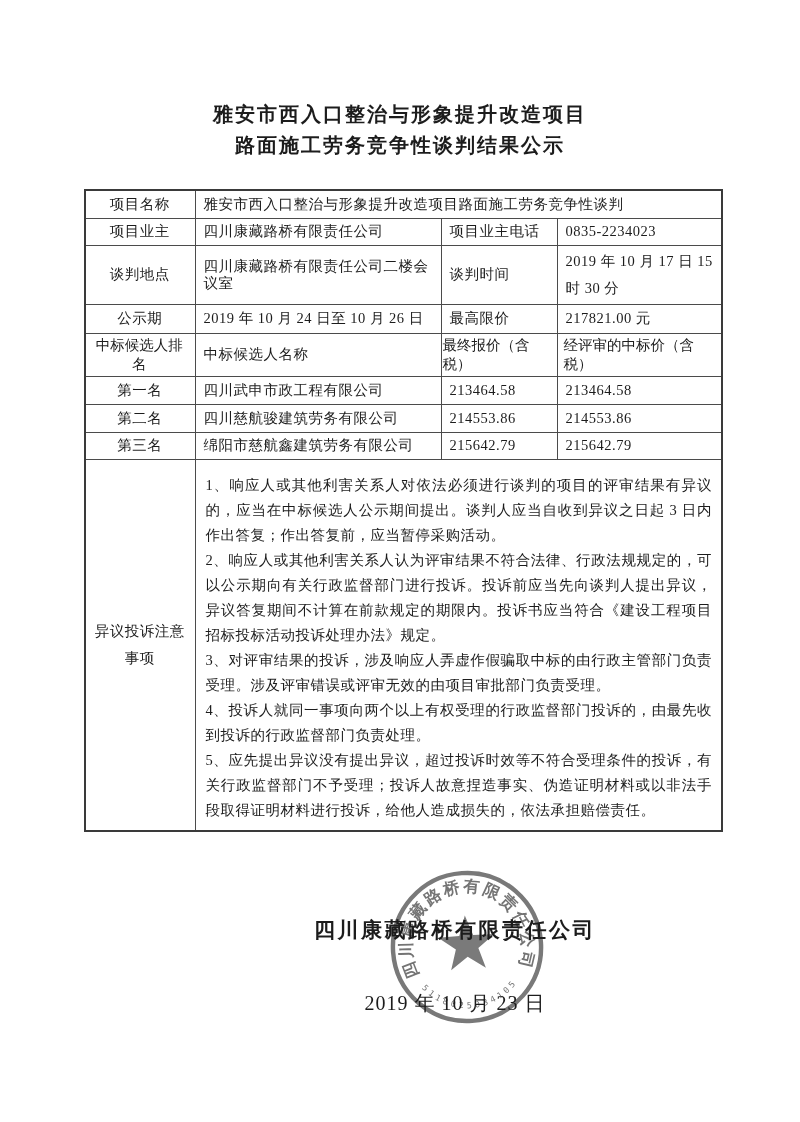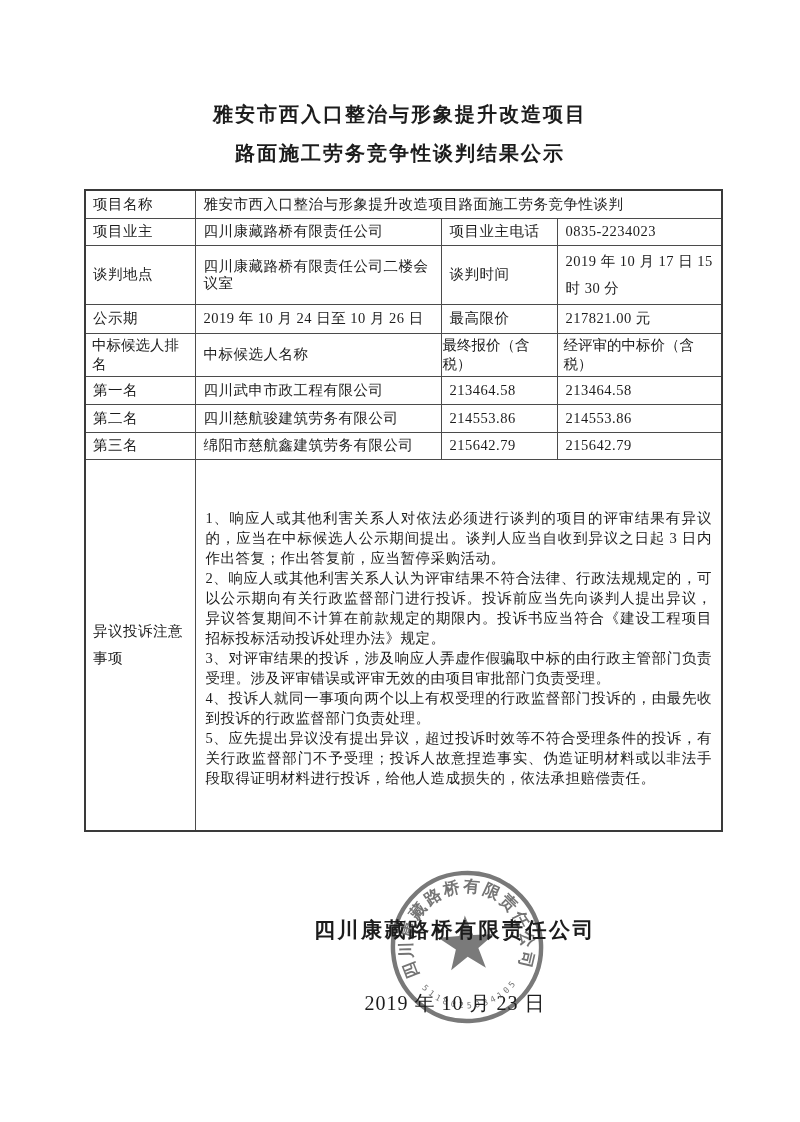--- a/index.html
+++ b/index.html
@@ -11,45 +11,45 @@
     background:#ffffff;
     font-family:"Liberation Serif","DejaVu Serif",serif;
     color:#1c1c1c;
     overflow:hidden;
   }
   .title-block {
     position:absolute; top:101px; left:0; right:0;
     text-align:center;
     font-size:20px; font-weight:bold; letter-spacing:2px;
   }
-  .title-line1 { margin-bottom:12px; }
+  .title-line1 { margin-bottom:4px; }
   .doc-table {
     position:absolute; left:84px; top:189px;
     width:637px;
     border-collapse:collapse; table-layout:fixed;
     border:2px solid #3a3a3a;
     font-size:14.5px;
   }
   .doc-table td {
     border:1px solid #4b4b4b;
     padding:2px 8px;
     vertical-align:middle;
     letter-spacing:0.5px;
     overflow:hidden;
   }
-  .doc-table td.lbl { padding-left:7px; }
+  .doc-table td.lbl { padding-left:7px;text-align:center; }
   .notes-lbl {
     letter-spacing:3px;
     line-height:27px;
     vertical-align:middle;
   }
   .notes-cell {
     vertical-align:top;
     padding:6px 9px 0 10px !important;
-    line-height:20px;
+    line-height:25px;
     text-align:justify;
     letter-spacing:0.6px;
   }
   .footer-company {
     position:absolute; top:916px; left:455px;
     transform:translateX(-50%);
     font-size:21px; font-weight:600; letter-spacing:2.5px;
     white-space:nowrap; z-index:2;
   }
   .footer-date {

